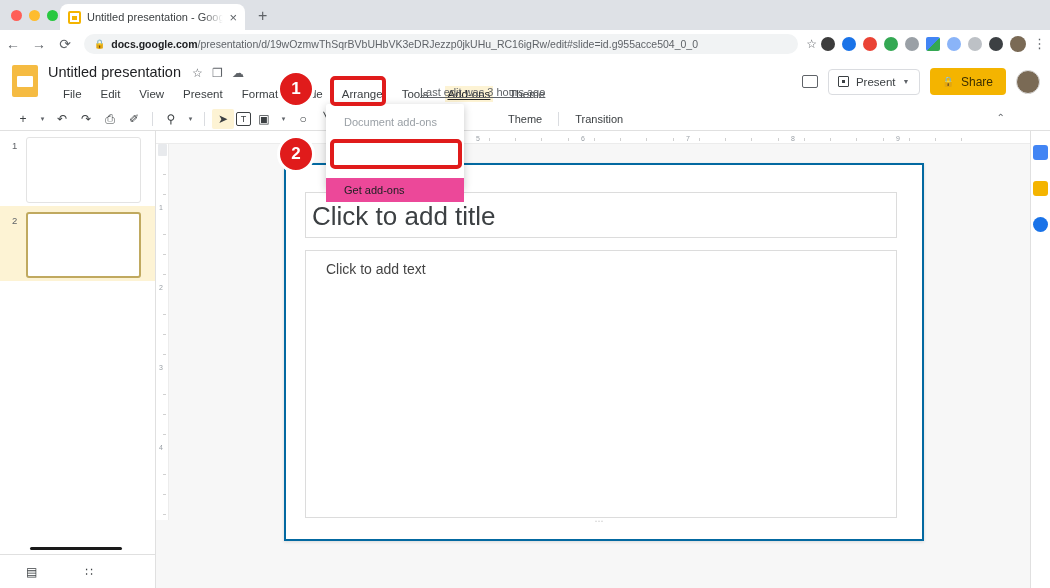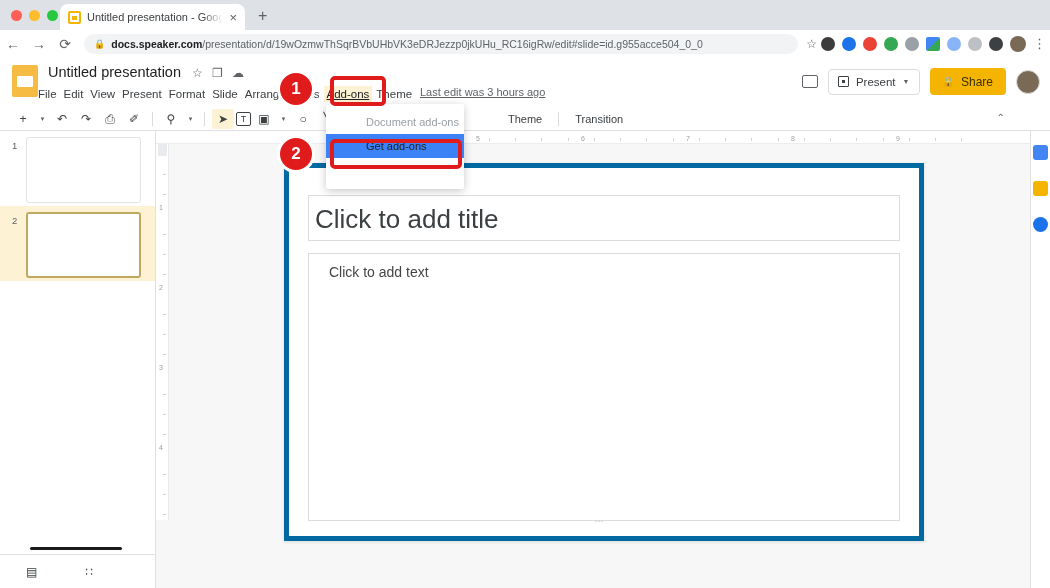--- a/index.html
+++ b/index.html
@@ -67,21 +67,21 @@
   .slides-logo {
     position: absolute; left: 12px; top: 8px; width: 26px; height: 32px;
     background: #f5bb42; border-radius: 2px;
   }
   .slides-logo::after {
     content: ""; position: absolute; left: 5px; top: 11px;
     width: 16px; height: 11px; background: #fff; border-radius: 1px;
   }
   .doc-title { position: absolute; left: 48px; top: 64px; font-size: 14.5px; color: #202124; }
   .hdr-icon { position: absolute; top: 66px; font-size: 12px; color: #5f6368; }
-  .menubar { position: absolute; left: 35px; top: 86px; display: flex; gap: 1px; }
+  .menubar { position: absolute; left: 60px; top: 86px; display: flex; gap: 13px; }
   .menu-item { font-size: 11.5px; color: #3c4043; padding: 2px 3px; }
   .menu-item.active { background: #fdf3d4; color: #202124; text-decoration: underline; }
   .last-edit {
     position: absolute; left: 420px; top: 86px; font-size: 11px;
     color: #5f6368; text-decoration: underline;
   }
   .hdr-right { position: absolute; right: 10px; top: 68px; display: flex; align-items: center; gap: 10px; }
   .comment-ico { width: 16px; height: 13px; border: 1.6px solid #5f6368; border-radius: 2px; }
   .present-btn {
     display: flex; align-items: center; gap: 7px; height: 26px; padding: 0 9px;
@@ -147,21 +147,21 @@
     position: absolute; top: 13px; left: 0; width: 13px; bottom: 68px;
     background: #fff; border-right: 1px solid #ececec; overflow: hidden;
   }
   .ruler-v .tick { position: absolute; left: 3px; font-size: 7px; color: #9aa0a6; }
   .ruler-v .dash { position: absolute; left: 7px; width: 3px; height: 1px; background: #d0d0d0; }
   .ruler-v .handle { position: absolute; left: 2px; top: 0; width: 9px; height: 12px; background: #e8eaed; border-radius: 1px; }
 
   .canvas-wrap { position: absolute; top: 13px; left: 13px; right: 0; bottom: 68px; }
   .slide-canvas {
     position: absolute; left: 115px; top: 19px; width: 640px; height: 378px;
-    background: #fff; border: 5px solid #0369a1; box-shadow: 0 1px 3px rgba(0,0,0,.12);
+    background: #fff; border: 2px solid #0369a1; box-shadow: 0 1px 3px rgba(0,0,0,.12);
   }
   .ph {
     position: absolute; border: 1px solid #dcdcdc; background: #fff;
     color: #3c4043;
   }
   .ph-title { left: 19px; top: 27px; width: 592px; height: 46px; font-size: 26px; padding: 8px 6px; }
   .ph-body { left: 19px; top: 85px; width: 592px; height: 268px; font-size: 14px; padding: 10px 20px; color: #444; }
 
   .notes-split { position: absolute; left: 13px; right: 0; bottom: 67px; height: 6px; }
   .notes-grip { position: absolute; left: 50%; transform: translateX(-50%); top: 1px;
@@ -189,24 +189,24 @@
   .rail-ico.cal { background: #4285f4; }
   .rail-ico.keep { background: #f4b400; }
   .rail-ico.tasks { background: #1a73e8; border-radius: 50%; }
 
   
   .dropdown {
     position: absolute; left: 326px; top: 104px; width: 138px; height: 85px;
     background: #fff; box-shadow: 0 2px 9px rgba(0,0,0,.22); border-radius: 2px;
     padding-top: 6px; z-index: 40;
   }
-  .dd-item { height: 24px; display: flex; align-items: center; padding-left: 40px; font-size: 11px; }
+  .dd-item { height: 24px; display: flex; align-items: center; padding-left: 18px; font-size: 11px; }
   .dd-item.header { color: #9aa0a6; }
   .dd-item.disabled { color: #9aa0a6; }
-  .dd-item.hl { background: #3b82f6; color: #202124; }
+  .dd-item.hl { background: #ec4899; color: #202124; margin-top: 44px; }
 
   
   .ann-box { position: absolute; border: 4px solid #e01b1b; border-radius: 5px; z-index: 50; pointer-events: none; }
   .ann-badge {
     position: absolute; width: 38px; height: 38px; border-radius: 50%;
     background: #e01b1b; color: #fff; font-size: 17px; font-weight: 700;
     display: flex; align-items: center; justify-content: center; z-index: 60;
     border: 3px solid #fff;
   }
 </style>
@@ -228,21 +228,21 @@
     </div>
     <div class="tab-new">+</div>
   </div>
 
   <div class="browser-nav">
     <div class="nav-btn">←</div>
     <div class="nav-btn">→</div>
     <div class="nav-btn">⟳</div>
     <div class="omnibox">
       <span class="lock">🔒</span>
-      <span class="url"><b>docs.speaker.com</b><span>/presentation/d/19wOzmwThSqrBVbUHbVK3eDRJezzp0jkUHu_RC16igRw/edit#slide=id.g955acce504_0_0</span></span>
+      <span class="url"><b>docs.google.com</b><span>/presentation/d/19wOzmwThSqrBVbUHbVK3eDRJezzp0jkUHu_RC16igRw/edit#slide=id.g955acce504_0_0</span></span>
     </div>
     <div class="star">☆</div>
     <div class="ext-row">
       <div class="ext" style="background:#3c3c3c"></div>
       <div class="ext" style="background:#1a73e8"></div>
       <div class="ext" style="background:#ea4335"></div>
       <div class="ext" style="background:#34a853"></div>
       <div class="ext" style="background:#9aa0a6"></div>
       <div class="ext sq" style="background:linear-gradient(135deg,#4285f4 0 50%,#34a853 50% 100%)"></div>
       <div class="ext" style="background:#8ab4f8"></div>

